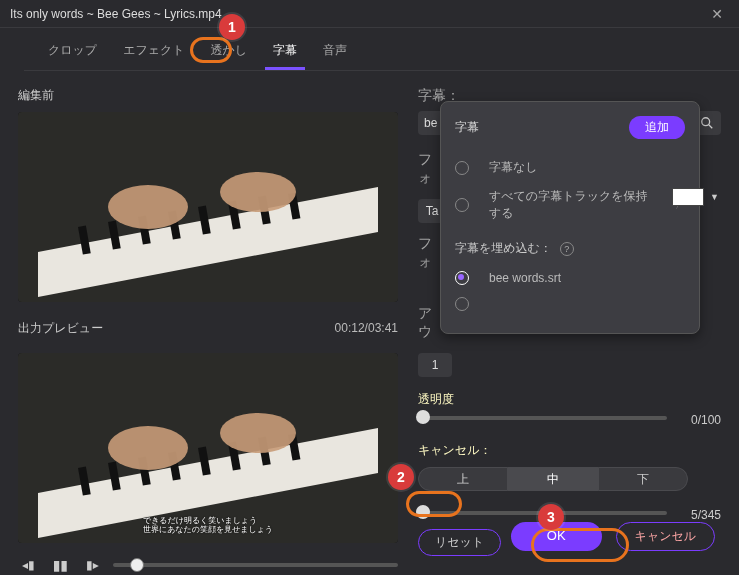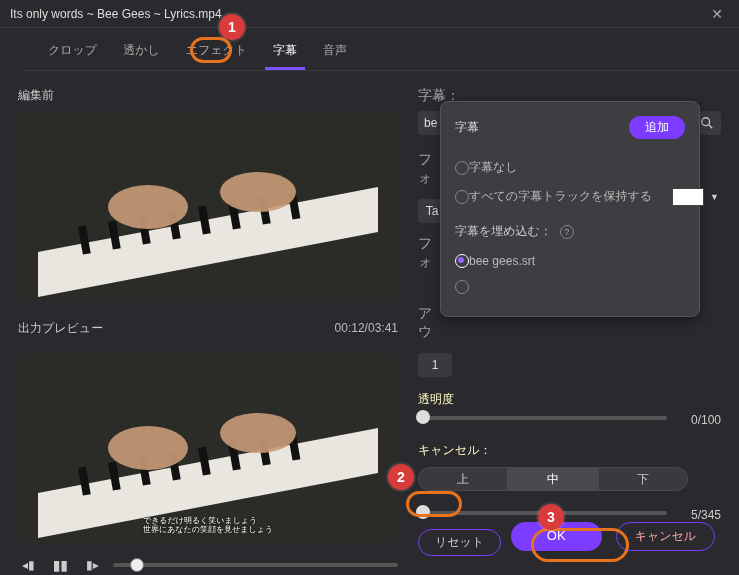--- a/index.html
+++ b/index.html
@@ -137,21 +137,21 @@
   .popover-top {
     display: flex; justify-content: space-between; align-items: center;
     margin-bottom: 14px;
   }
   .popover-title { font-size: 12px; color: #ddd; }
   .add-btn {
     background: #7b3cff; color: #fff; padding: 3px 16px; border-radius: 12px;
     font-size: 12px; cursor: pointer;
   }
   .radio-row {
-    display: flex; align-items: center; gap: 0; padding: 6px 0; cursor: pointer;
+    display: flex; align-items: center; gap: 20px; padding: 6px 0; cursor: pointer;
     color: #bbb; font-size: 12px;
   }
   .radio {
     width: 14px; height: 14px; border: 1.5px solid #888; border-radius: 50%;
     position: relative; flex-shrink:0;
   }
   .radio.checked { border-color: #fff; }
   .radio.checked::after {
     content: ""; position: absolute; top: 2px; left: 2px; width: 6px; height: 6px;
     background: #9966ff; border-radius: 50%;
@@ -234,22 +234,22 @@
 
 <div class="window">
 
   <div class="titlebar">
     <span>Its only words ~ Bee Gees ~ Lyrics.mp4</span>
     <span class="titlebar-close">✕</span>
   </div>
 
   <div class="tabs">
     <div class="tab">クロップ</div>
+    <div class="tab">エフェクト</div>
     <div class="tab">透かし</div>
-    <div class="tab">エフェクト</div>
     <div class="tab active">字幕</div>
     <div class="tab">音声</div>
   </div>
 
   <div class="content">
 
     <div class="left-col">
       <div class="section-label">編集前</div>
       <div class="preview">
         <svg class="piano" viewBox="0 0 380 190">
@@ -350,21 +350,21 @@
           <span class="radio"></span>
           <span>すべての字幕トラックを保持する</span>
           <span class="chev">〉</span>
         </div>
         <div class="embed-label">
           <span>字幕を埋め込む：</span>
           <span class="help">?</span>
         </div>
         <div class="radio-row">
           <span class="radio checked"></span>
-          <span>bee gees.srt</span>
+          <span>bee words.srt</span>
         </div>
         <div class="radio-row">
           <span class="radio"></span>
         </div>
         <div class="swatch-row">
           <div class="swatch"></div>
           <span class="swatch-arrow">▼</span>
         </div>
       </div>
 

